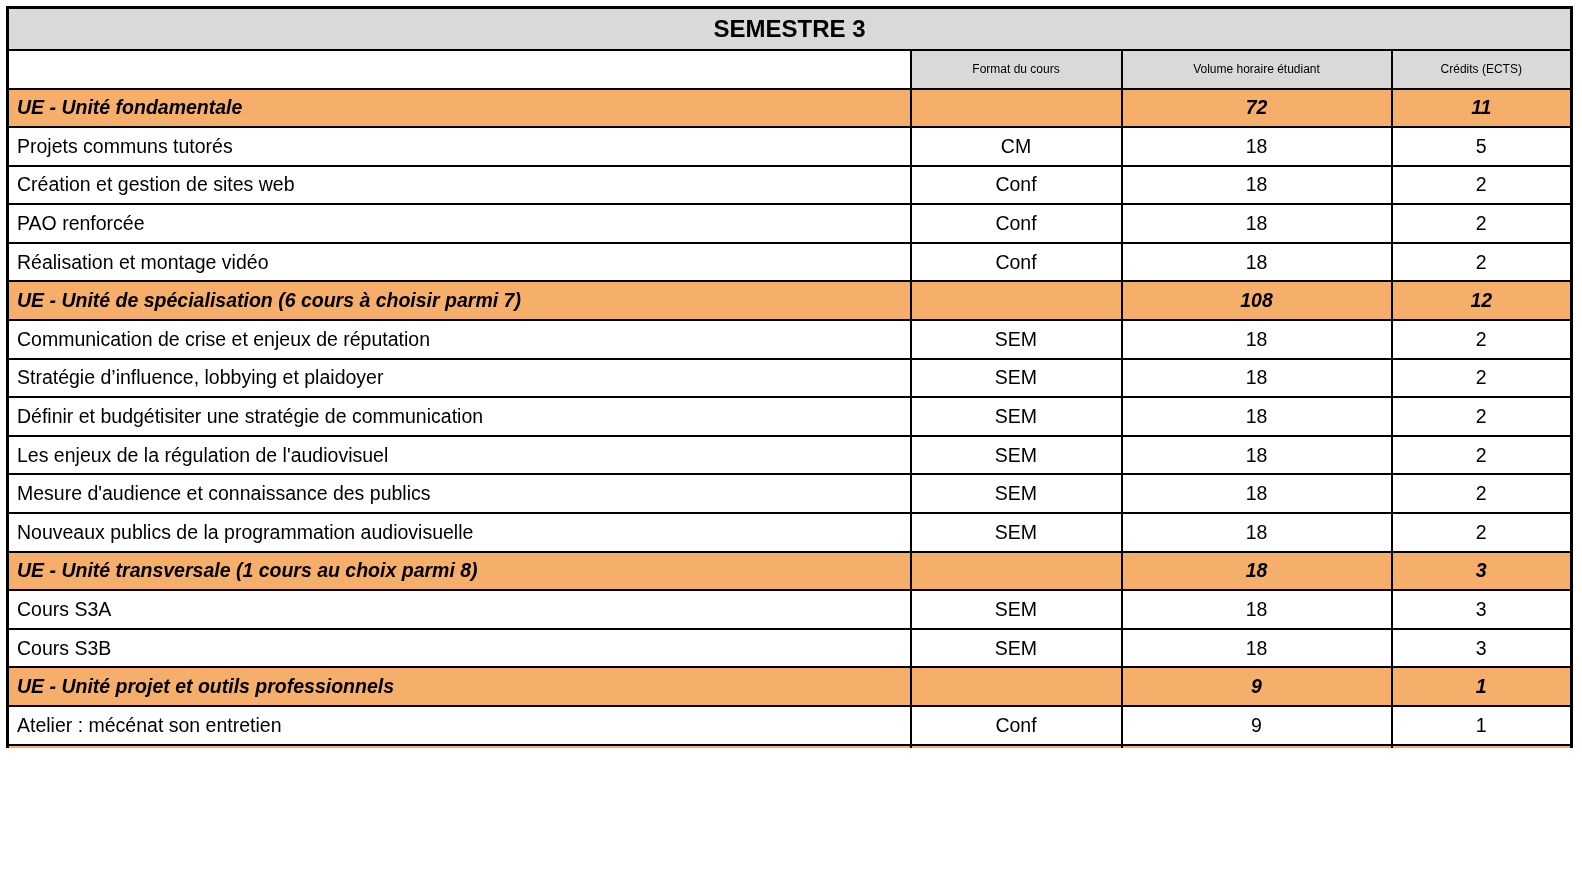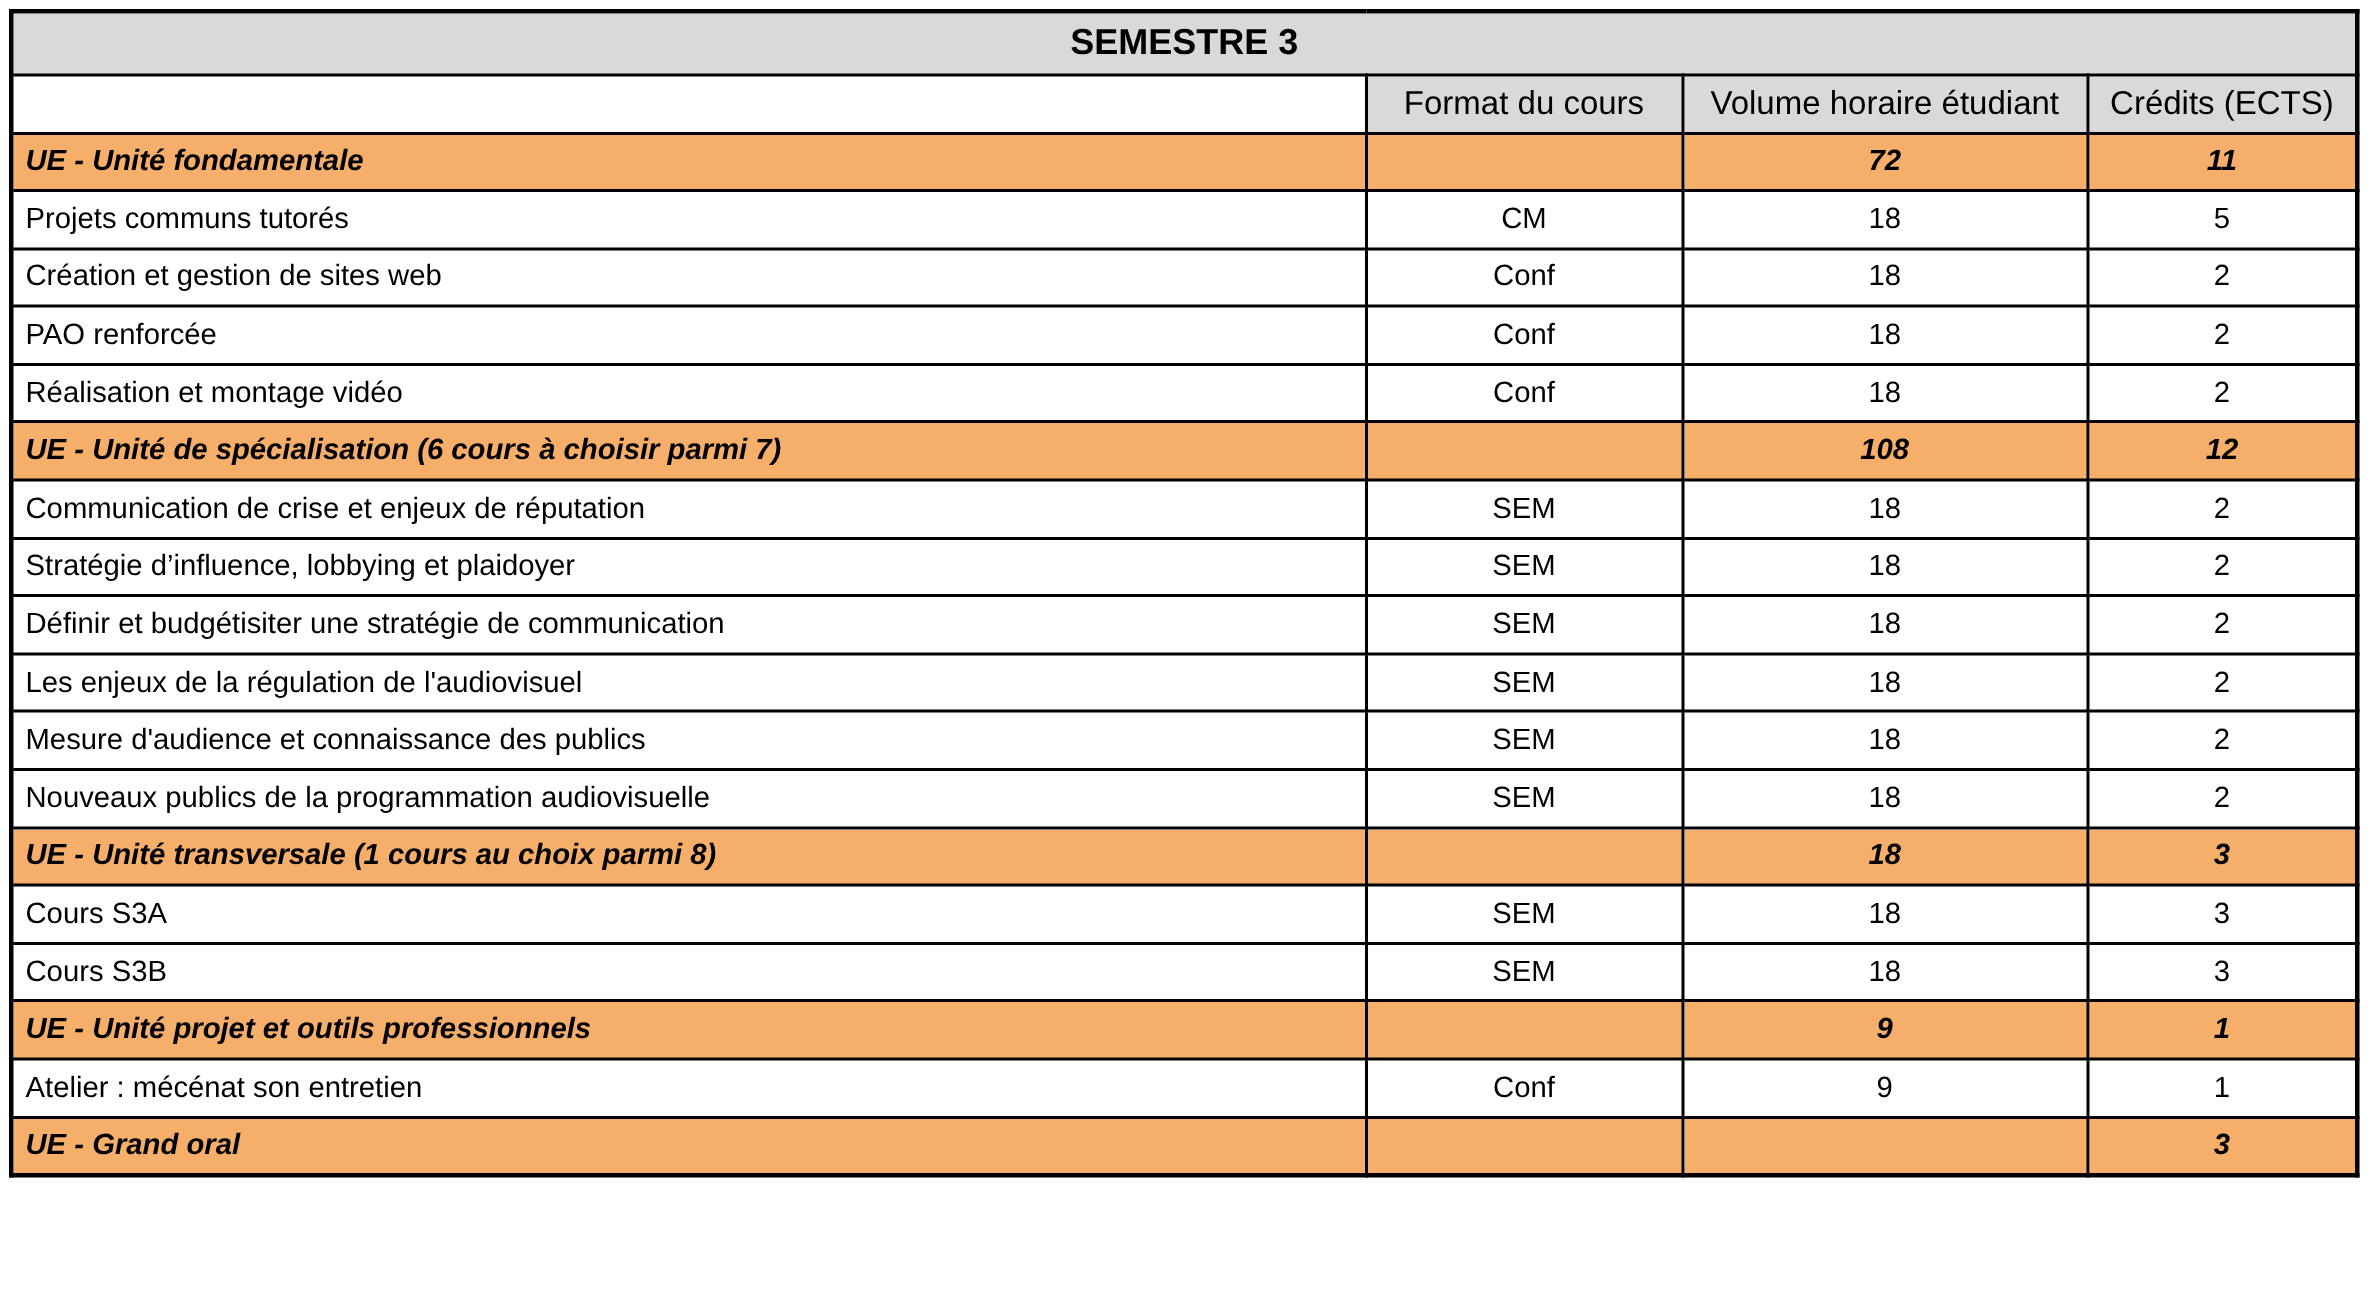--- a/index.html
+++ b/index.html
@@ -5,21 +5,21 @@
   * { box-sizing: border-box; }
   html, body {
     margin: 0;
     padding: 0;
     background: #ffffff;
     font-family: "Liberation Sans", "DejaVu Sans", sans-serif;
     color: #000000;
   }
   .page {
     width: 1582px;
-    height: 874px;
+    height: 748px;
     padding: 6px 12px 6px 6px;
   }
   table.semester-table {
     border-collapse: collapse;
     table-layout: fixed;
     width: 1564px;
     border: 3px solid var(--border-color, #000);
   }
   col.c-course  { width: 903px; }
   col.c-format  { width: 211px; }
@@ -36,21 +36,21 @@
   tr.title-row th {
     height: 42px;
     background: var(--header-bg, #D9D9D9);
     font-size: 24px;
     font-weight: bold;
     text-align: center;
   }
   tr.header-row th {
     height: 39px;
     background: var(--header-bg, #D9D9D9);
-    font-size: 22px;
+    font-size: 12px;
     font-weight: normal;
     text-align: center;
   }
   tr.header-row th:first-child { background: #ffffff; }
 
   tbody tr { height: 38.6px; }
   tbody td { font-size: 19.5px; text-align: center; }
   tbody td:first-child { text-align: left; }
 
   tr.row-course td { background: #ffffff; font-weight: normal; }

